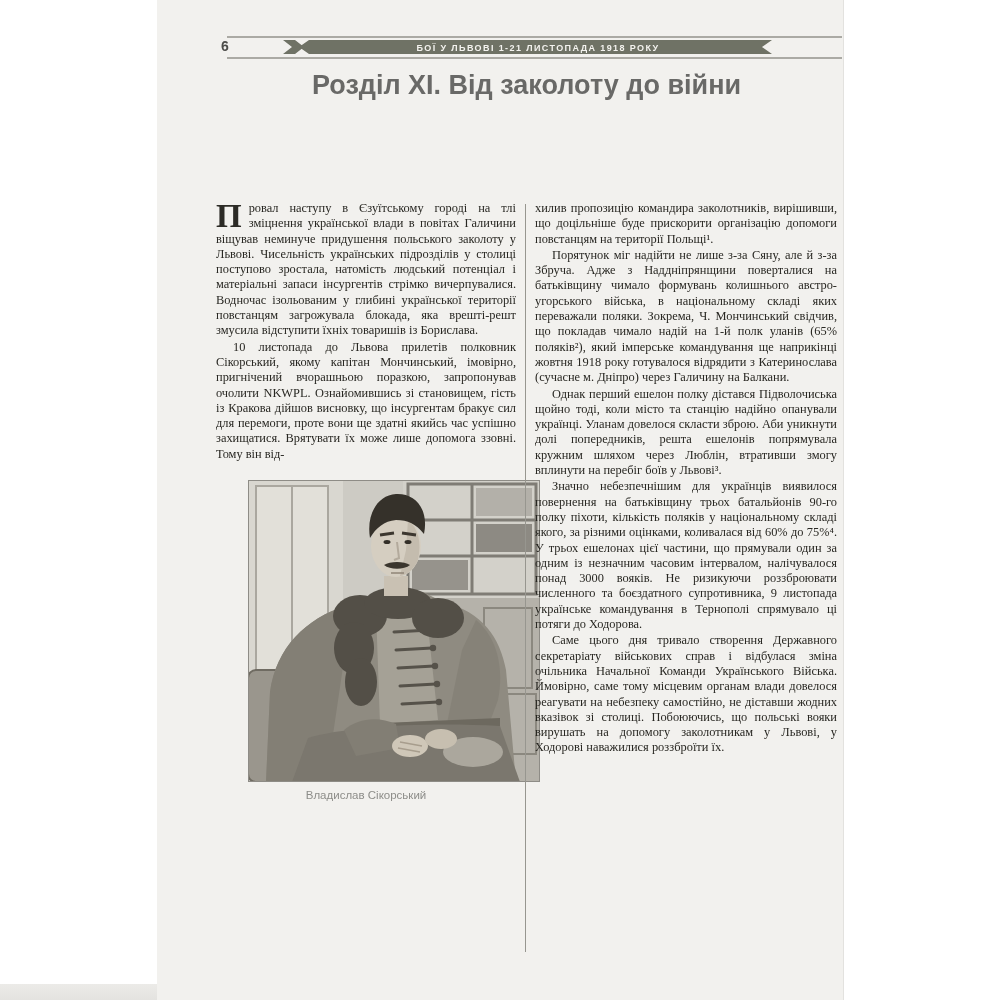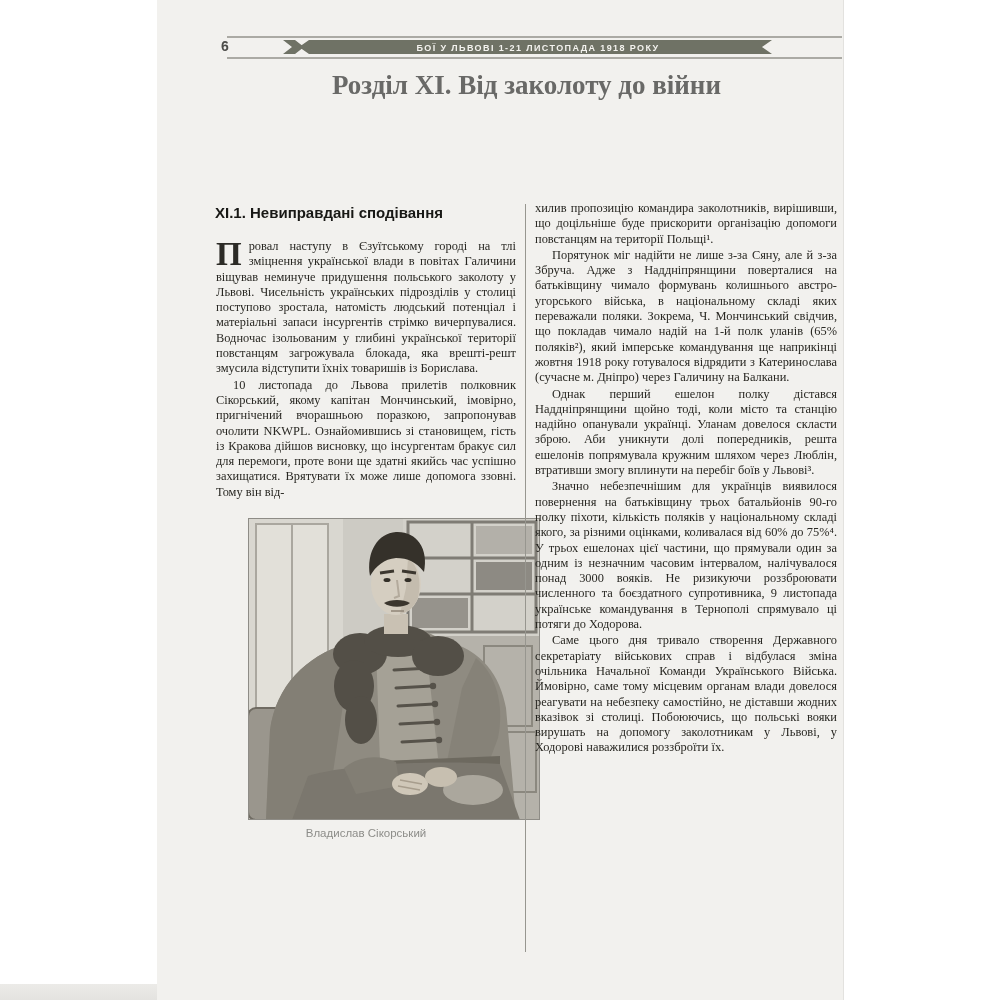--- a/index.html
+++ b/index.html
@@ -15,21 +15,21 @@
   .rule-top{top:36px;}
   .rule-bottom{top:57px;}
   .page-number{position:absolute;left:64px;top:38px;font:bold 14px "Liberation Sans",sans-serif;
         color:#4c4c49;}
   .ribbon{position:absolute;left:126px;top:39px;width:489px;height:16px;display:block;}
   .ribbon .rib{fill:#6f7265;}
   .ribbon text{fill:#f4f3ef;font-family:"Liberation Sans",sans-serif;font-size:9px;
         font-weight:bold;letter-spacing:1.4px;}
 
   .chapter-title{position:absolute;left:58px;top:70px;width:623px;margin:0;text-align:center;
-        font-family:Liberation Serif, serif;font-weight:bold;font-size:27px;color:#696967;}
+        font-family:Liberation Sans, sans-serif;font-weight:bold;font-size:27px;color:#696967;}
 
   
   .content{position:absolute;left:58px;top:200px;width:623px;display:flex;}
   .col-left{width:303px;}
   .divider{width:1px;background:#97968f;margin:4px 8px 4px 8px;min-height:748px;}
   .col-right{width:305px;}
 
   .content p{margin:1px;font-family:"Liberation Serif",serif;font-size:12.4px;line-height:15.3px;
         color:#282722;text-align:justify;text-indent:17px;hyphens:auto;}
   .content p.noindent{text-indent:0;}
@@ -58,21 +58,20 @@
       <polygon class="rib" points="0,1 12,1 21,8 12,15 0,15 9,8"></polygon>
       <polygon class="rib" points="26,1 489,1 479,8 489,15 26,15 16,8"></polygon>
       <text x="255" y="11.5" text-anchor="middle">БОЇ У ЛЬВОВІ 1-21 ЛИСТОПАДА 1918 РОКУ</text>
     </svg>
 
     <h1 class="chapter-title">Розділ XI. Від заколоту до війни</h1>
 
     <div class="content">
 
       <div class="col-left">
-        <h2 class="section-heading">XI.1. Невиправдані сподівання</h2>
 
         <p class="noindent"><span class="dropcap">П</span><span>ровал наступу в Єзуїтському городі на тлі зміцнення української влади в повітах Галичини віщував неминуче придушення польського заколоту у Львові. Чисельність українських підрозділів у столиці поступово зростала, натомість людський потенціал і матеріальні запаси інсургентів стрімко вичерпувалися. Водночас ізольованим у глибині української території повстанцям загрожувала блокада, яка врешті-решт змусила відступити їхніх товаришів із Борислава.</span></p>
 
         <p>10 листопада до Львова прилетів полковник Сікорський, якому капітан Мончинський, імовірно, пригнічений вчорашньою поразкою, запропонував очолити NKWPL. Ознайомившись зі становищем, гість із Кракова дійшов висновку, що інсургентам бракує сил для перемоги, проте вони ще здатні якийсь час успішно захищатися. Врятувати їх може лише допомога ззовні. Тому він від-</p>
 
         <figure>
           <svg width="292" height="302" viewBox="0 0 292 302">
 
             <g>
               <rect width="292" height="302" fill="#c7c5bf"></rect>
@@ -148,20 +147,20 @@
           </svg>
           <figcaption>Владислав Сікорський</figcaption>
         </figure>
       </div>
 
       <div class="divider"></div>
 
       <div class="col-right">
         <p class="noindent">хилив пропозицію командира заколотників, вирішивши, що доцільніше буде прискорити організацію допомоги повстанцям на території Польщі¹.</p>
         <p>Порятунок міг надійти не лише з-за Сяну, але й з-за Збруча. Адже з Наддніпрянщини поверталися на батьківщину чимало формувань колишнього австро-угорського війська, в національному складі яких переважали поляки. Зокрема, Ч. Мончинський свідчив, що покладав чимало надій на 1-й полк уланів (65% поляків²), який імперське командування ще наприкінці жовтня 1918 року готувалося відрядити з Катеринослава (сучасне м. Дніпро) через Галичину на Балкани.</p>
-        <p>Однак перший ешелон полку дістався Наддніпрянщини щойно тоді, коли місто та станцію надійно опанували українці. Уланам довелося скласти зброю. Аби уникнути долі попередників, решта ешелонів попрямувала кружним шляхом через Люблін, втративши змогу вплинути на перебіг боїв у Львові³.</p>
+        <p>Однак перший ешелон полку дістався Підволочиська щойно тоді, коли місто та станцію надійно опанували українці. Уланам довелося скласти зброю. Аби уникнути долі попередників, решта ешелонів попрямувала кружним шляхом через Люблін, втративши змогу вплинути на перебіг боїв у Львові³.</p>
         <p>Значно небезпечнішим для українців виявилося повернення на батьківщину трьох батальйонів 90-го полку піхоти, кількість поляків у національному складі якого, за різними оцінками, коливалася від 60% до 75%⁴. У трьох ешелонах цієї частини, що прямували один за одним із незначним часовим інтервалом, налічувалося понад 3000 вояків. Не ризикуючи роззброювати численного та боєздатного супротивника, 9 листопада українське командування в Тернополі спрямувало ці потяги до Ходорова.</p>
         <p>Саме цього дня тривало створення Державного секретаріату військових справ і відбулася зміна очільника Начальної Команди Українського Війська. Ймовірно, саме тому місцевим органам влади довелося реагувати на небезпеку самостійно, не діставши жодних вказівок зі столиці. Побоюючись, що польські вояки вирушать на допомогу заколотникам у Львові, у Ходорові наважилися роззброїти їх.</p>
       </div>
 
     </div>
   </div>
 </div>
 
 </body></html>

